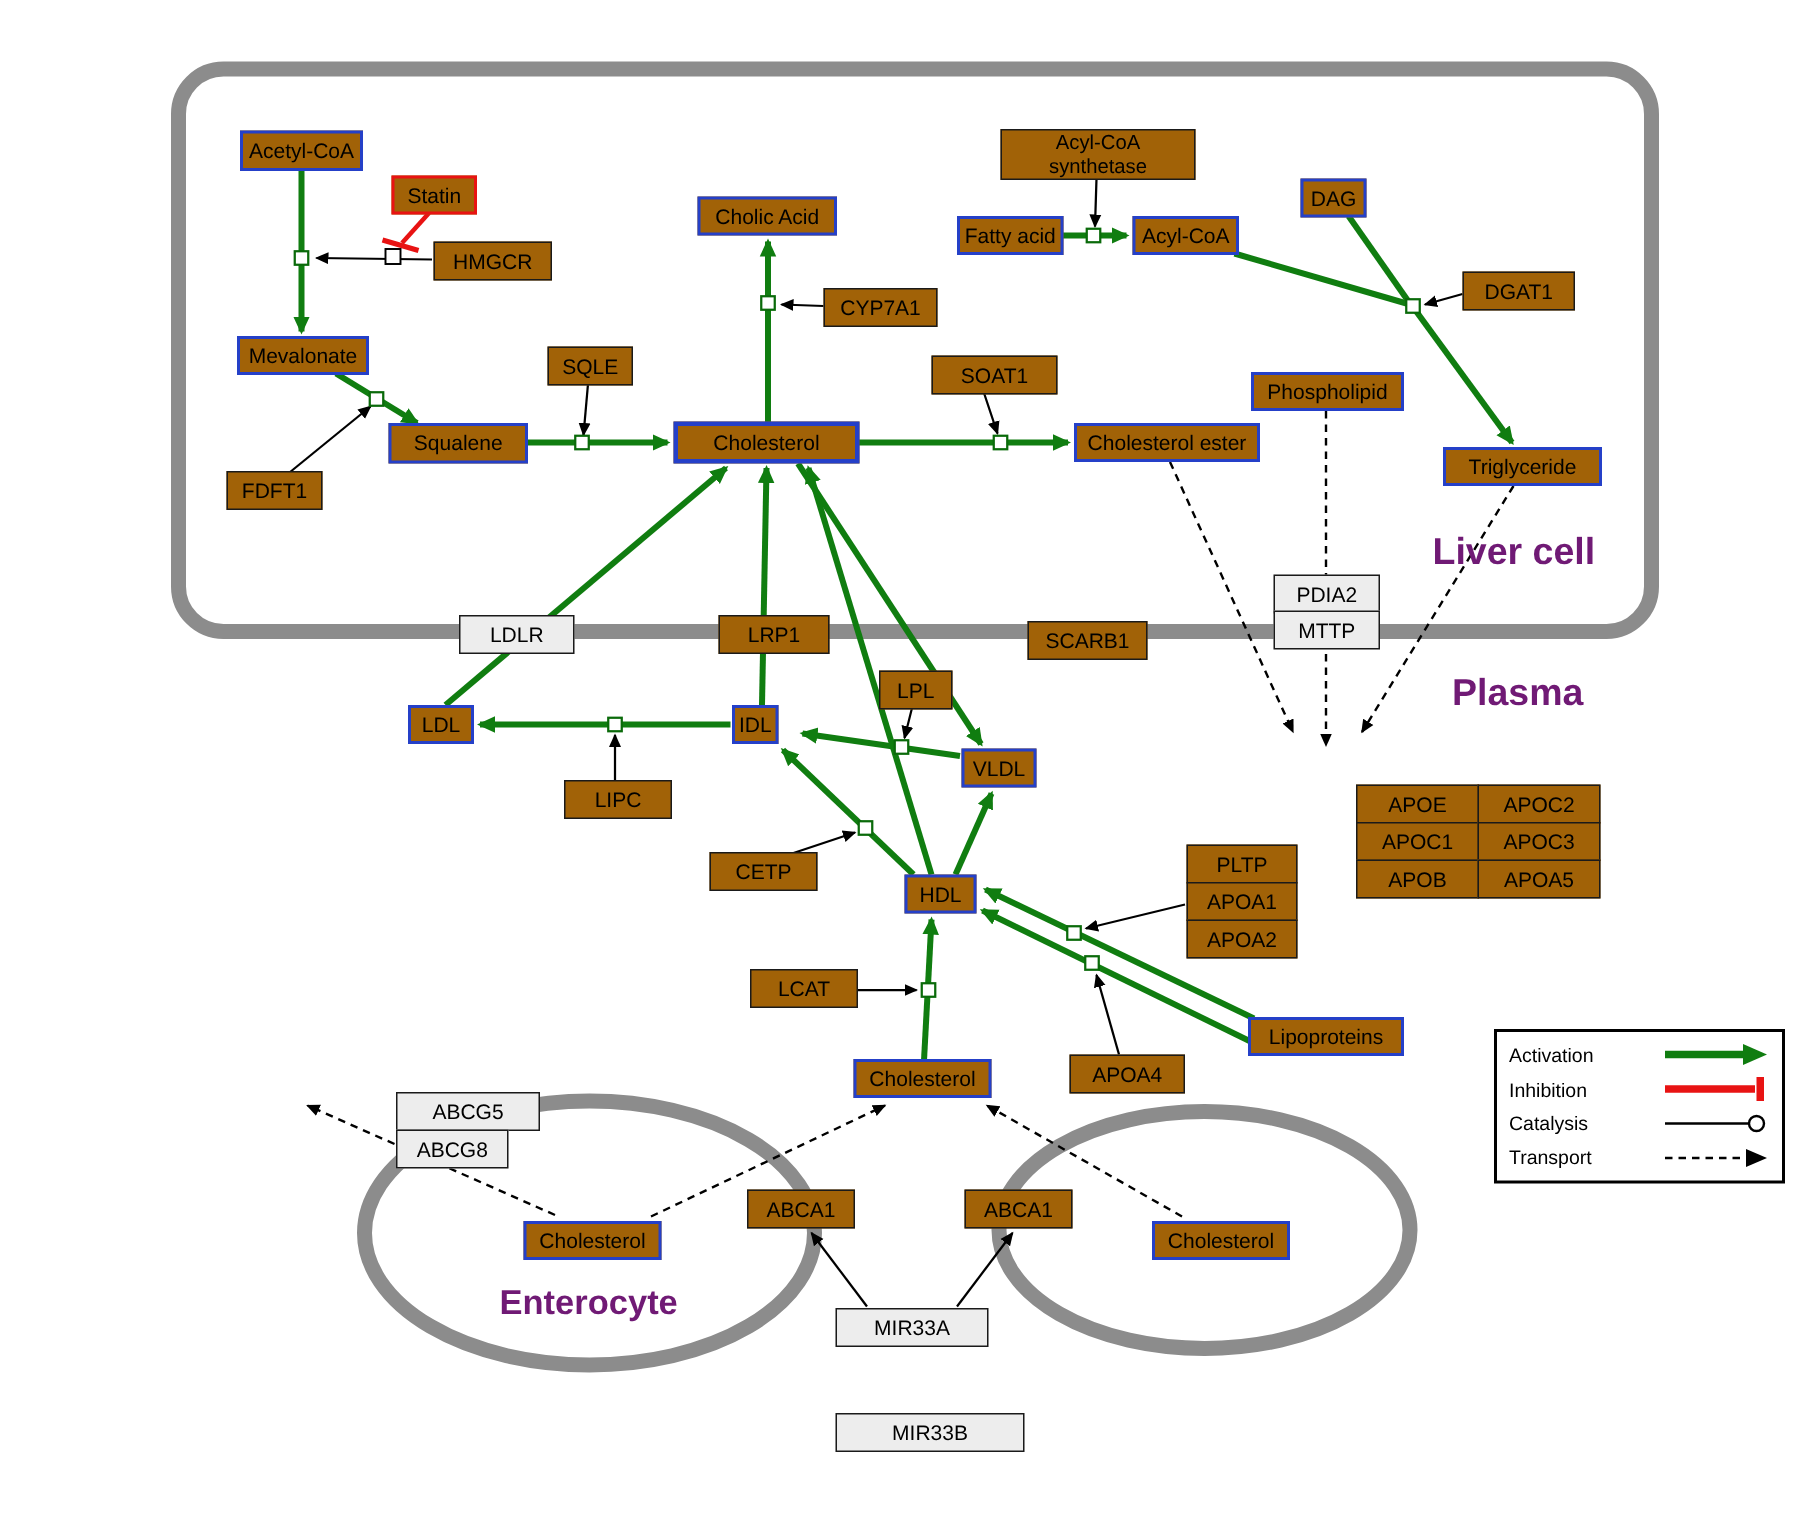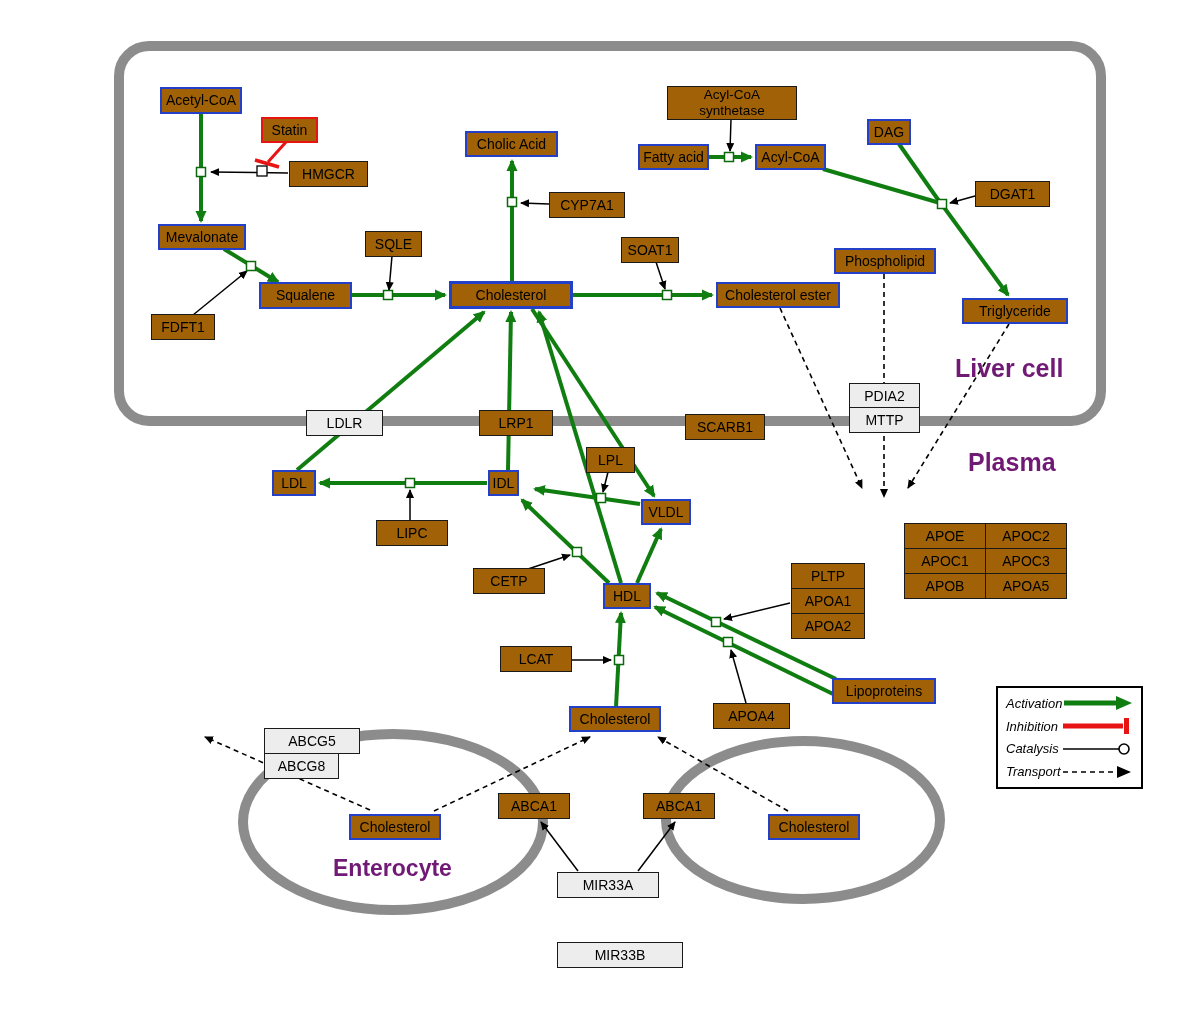--- a/index.html
+++ b/index.html
@@ -8,23 +8,23 @@
   .node{position:absolute;display:flex;align-items:center;justify-content:center;
         background:#a16207;color:#000;font-size:14px;line-height:1.05;box-sizing:border-box;
         white-space:nowrap;text-align:center;z-index:3;}
   .met{border:2px solid #2540c8;}
   .met.strong{border-width:3px;}
   .enz{border:1.5px solid #1a1a1a;}
   .gray{background:#ededed;}
   .statin{border:2.5px solid #e81313;}
   .twoline{flex-direction:column;font-size:13.5px;line-height:1.15;}
   .lbl{position:absolute;font-weight:bold;color:#701a75;z-index:2;}
-  #legend{position:absolute;left:996px;top:686px;width:147px;height:103px;border:2.5px solid #000;
+  #legend{position:absolute;left:996px;top:686px;width:194px;height:103px;border:2.5px solid #000;
           box-sizing:border-box;display:flex;flex-direction:column;justify-content:space-around;
-          padding:4px 8px;background:#fff;z-index:3;font-style:italic;}
+          padding:4px 8px;background:#fff;z-index:3;}
   .lrow{display:flex;align-items:center;justify-content:space-between;}
   .ltext{font-size:13px;color:#000;}
 </style>
 </head>
 <body>
 
 <div id="stage">
 
 <svg id="edges" width="1200" height="1013" viewBox="0 0 1200 1013">
   <defs>
@@ -136,21 +136,21 @@
 <div class="node met" style="left:569px;top:706px;width:92px;height:26px">Cholesterol</div>
 <div class="node met" style="left:349px;top:814px;width:92px;height:26px">Cholesterol</div>
 <div class="node met" style="left:768px;top:814px;width:92px;height:26px">Cholesterol</div>
 
 <div class="node statin" style="left:261px;top:117px;width:57px;height:26px">Statin</div>
 
 <div class="node enz" style="left:289px;top:161px;width:79px;height:26px">HMGCR</div>
 <div class="node enz" style="left:151px;top:314px;width:64px;height:26px">FDFT1</div>
 <div class="node enz" style="left:365px;top:231px;width:57px;height:26px">SQLE</div>
 <div class="node enz" style="left:549px;top:192px;width:76px;height:26px">CYP7A1</div>
-<div class="node enz" style="left:621px;top:237px;width:58px;height:26px">SOAT1</div>
+<div class="node enz" style="left:621px;top:237px;width:84px;height:26px">SOAT1</div>
 <div class="node enz twoline" style="left:667px;top:86px;width:130px;height:34px">
   <span>Acyl-CoA</span>
   <span>synthetase</span>
 </div>
 <div class="node enz" style="left:975px;top:181px;width:75px;height:26px">DGAT1</div>
 <div class="node enz gray" style="left:849px;top:383px;width:71px;height:26px">PDIA2</div>
 <div class="node enz gray" style="left:849px;top:407px;width:71px;height:26px">MTTP</div>
 <div class="node enz gray" style="left:306px;top:410px;width:77px;height:26px">LDLR</div>
 <div class="node enz" style="left:479px;top:410px;width:74px;height:26px">LRP1</div>
 <div class="node enz" style="left:685px;top:414px;width:80px;height:26px">SCARB1</div>

